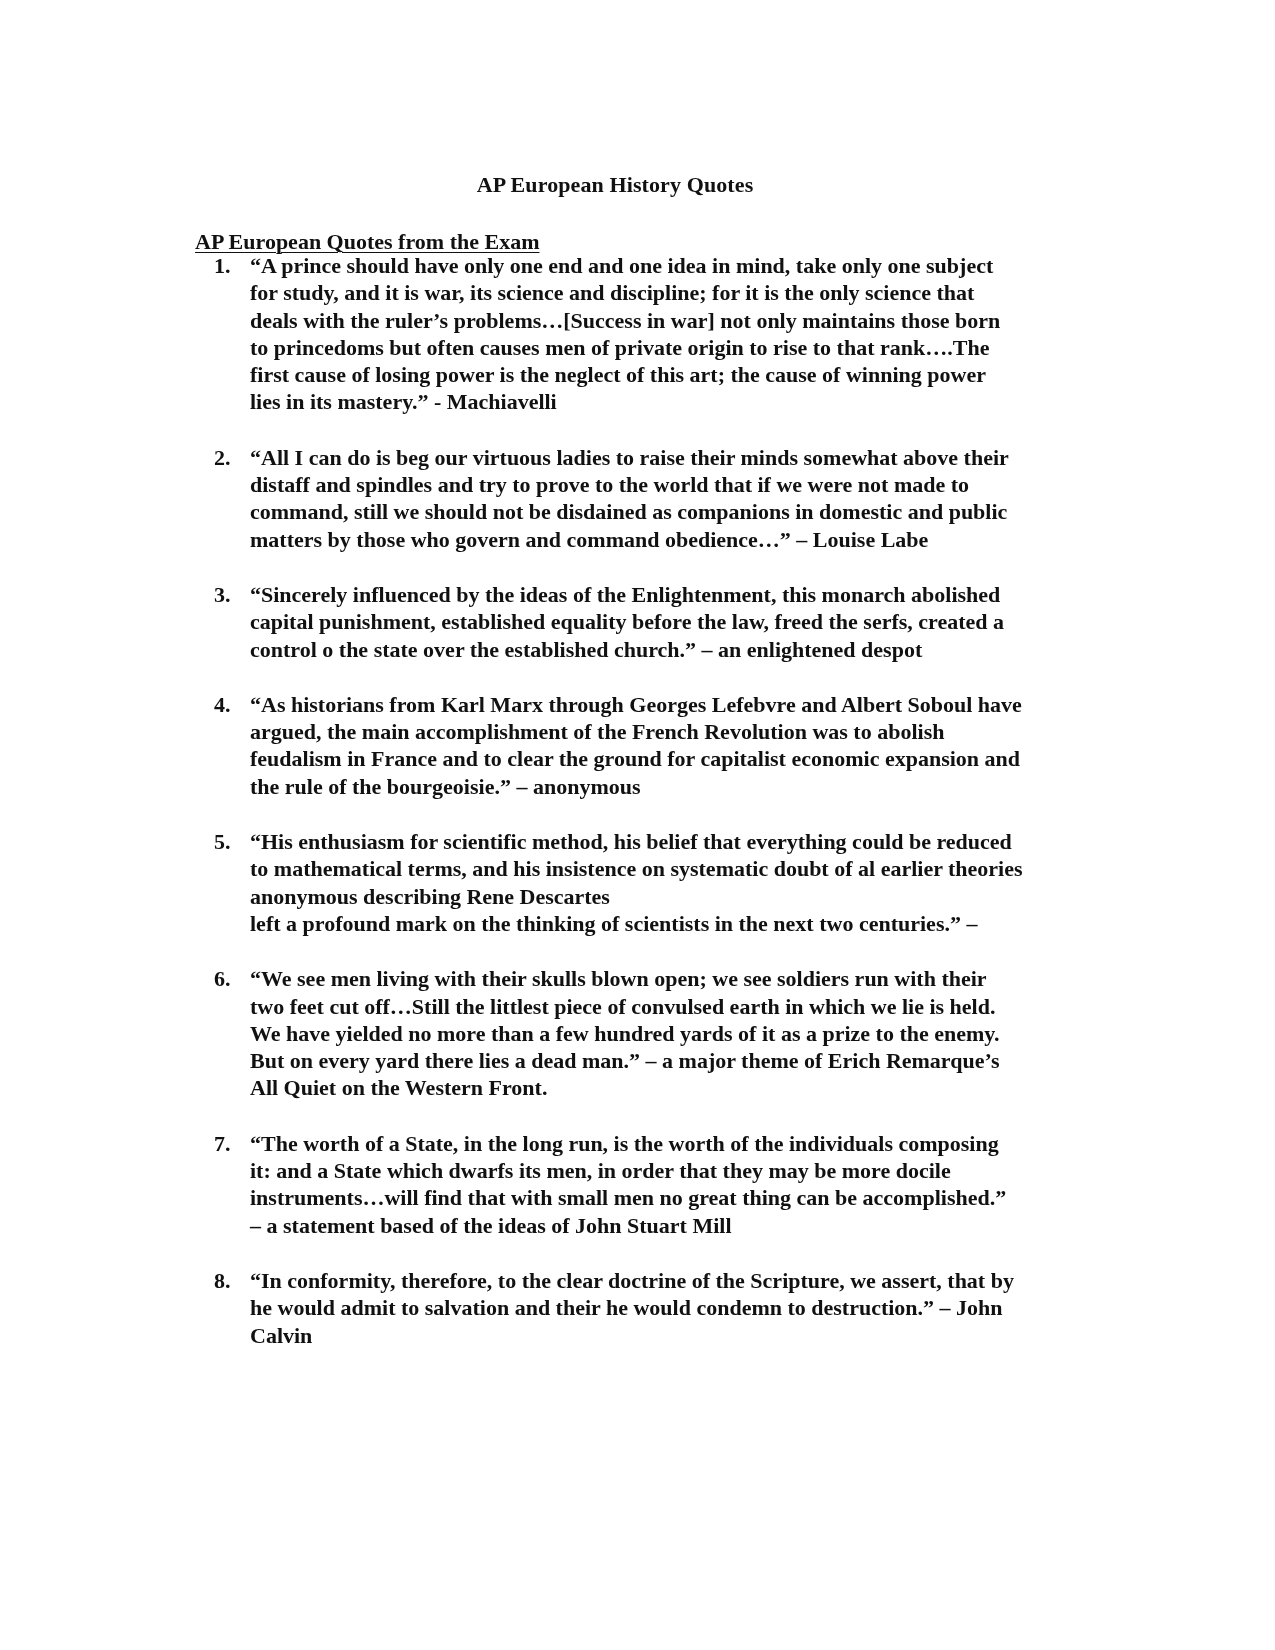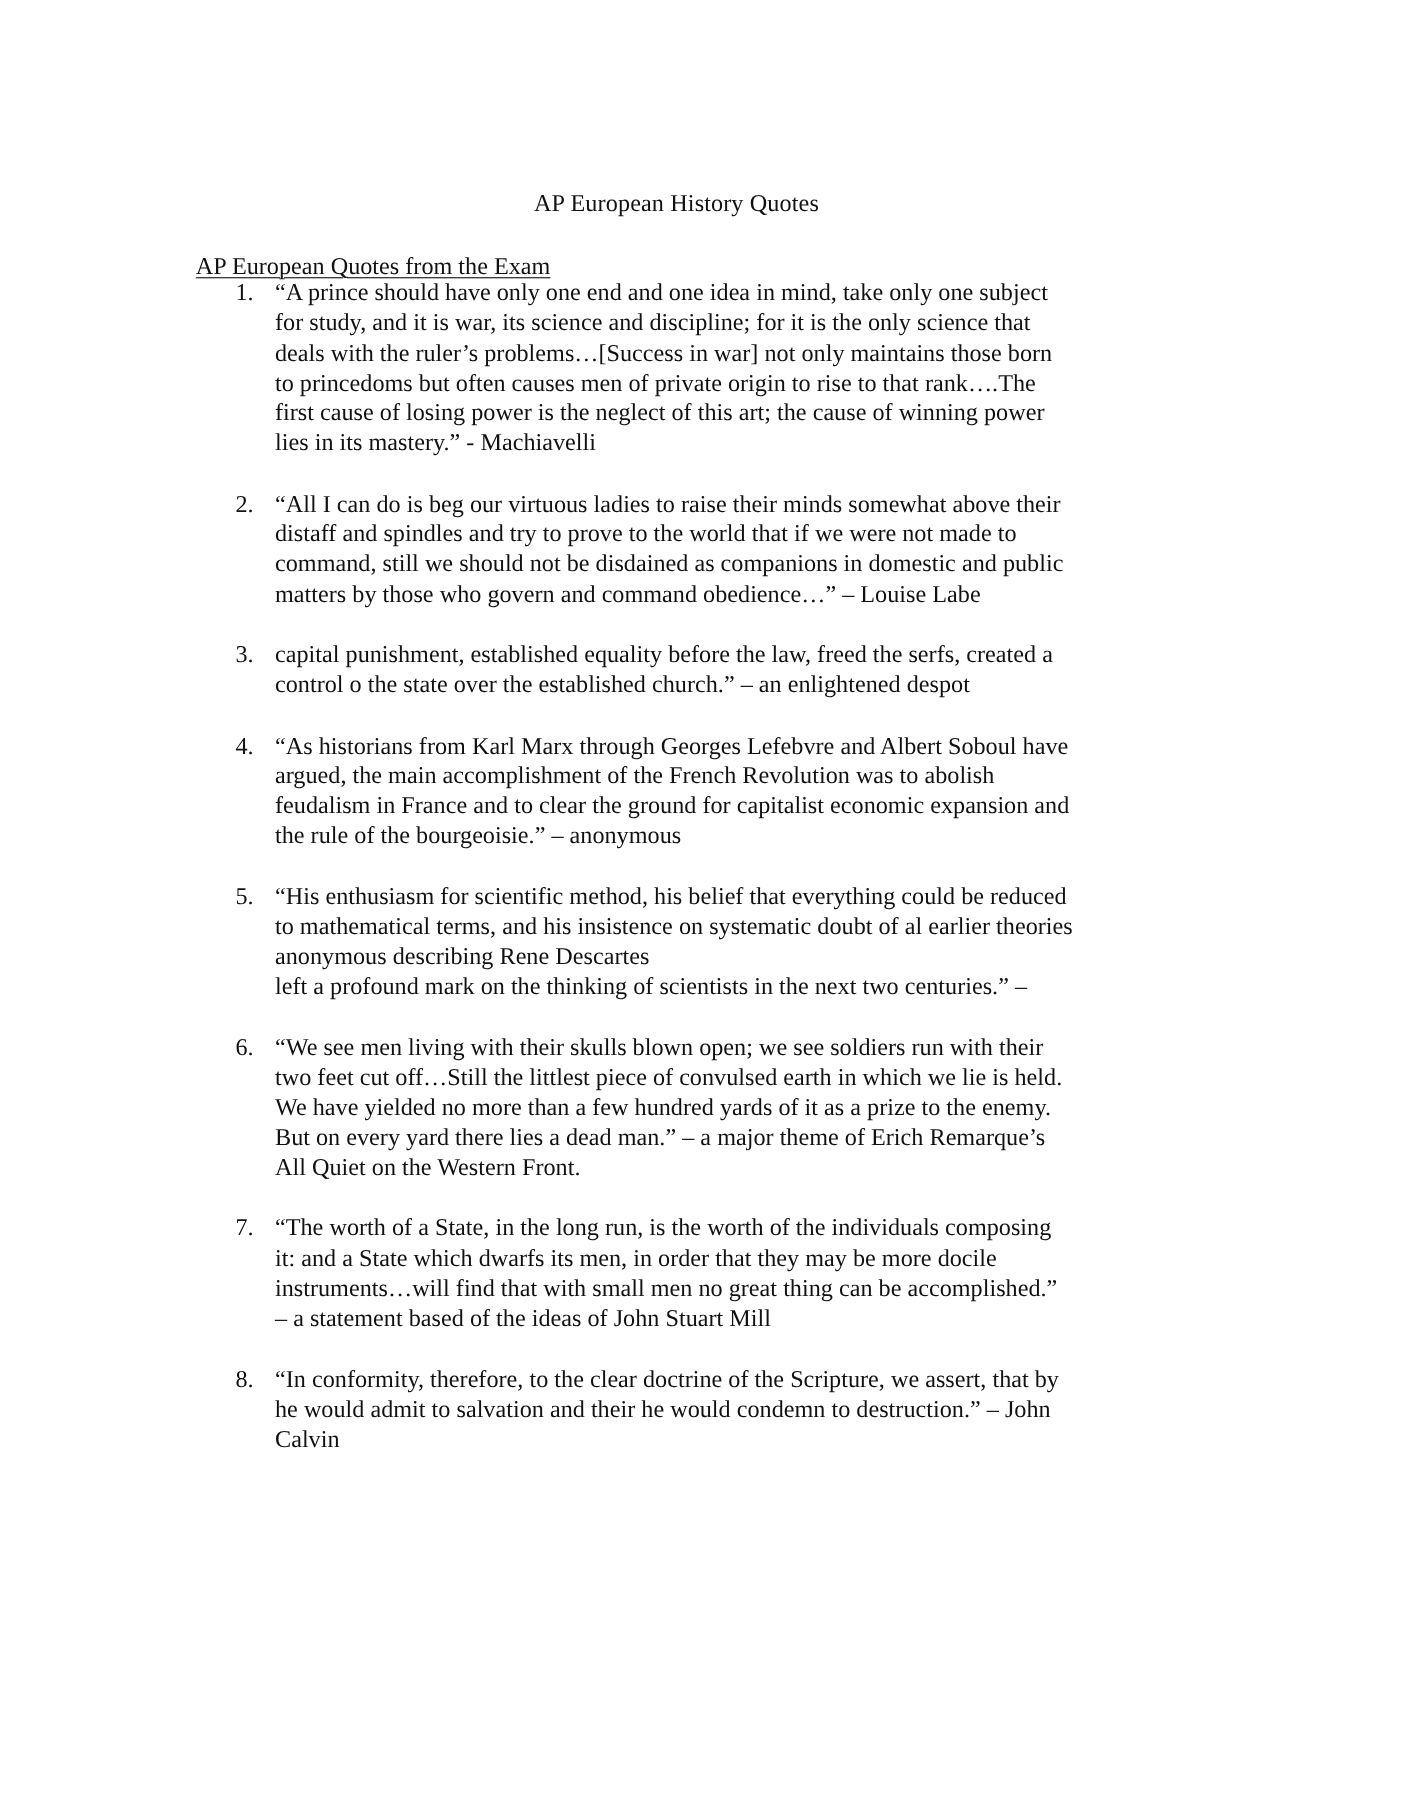--- a/index.html
+++ b/index.html
@@ -15,35 +15,36 @@
       font-family: "Liberation Serif", "DejaVu Serif", serif;
       color: #111111;
     }
     .page {
       position: absolute;
       left: 0;
       top: 0;
       width: 1275px;
       height: 1650px;
       background: #ffffff;
+      font-weight: bold;
     }
     .doc-title {
       position: absolute;
       top: 171px;
       left: 0;
       width: 1230px;
       text-align: center;
       font-size: 22px;
       line-height: 28px;
       letter-spacing: 0.1px;
     }
     .section-heading {
       position: absolute;
       top: 228px;
-      left: 178px;
+      left: 195px;
       font-size: 22px;
       line-height: 28px;
       text-decoration: underline;
       text-underline-offset: 3px;
       text-decoration-thickness: 1px;
     }
     .quote-list {
       position: absolute;
       top: 252px;
       left: 214px;
@@ -92,20 +93,21 @@
         <div class="quote-text">
           <span class="quote-line">“All I can do is beg our virtuous ladies to raise their minds somewhat above their</span>
           <span class="quote-line">distaff and spindles and try to prove to the world that if we were not made to</span>
           <span class="quote-line">command, still we should not be disdained as companions in domestic and public</span>
           <span class="quote-line">matters by those who govern and command obedience…” – Louise Labe</span>
         </div>
       </li>
       <li class="quote-item">
         <span class="quote-number">3.</span>
         <div class="quote-text">
+          <span class="quote-line">“Sincerely influenced by the ideas of the Enlightenment, this monarch abolished</span>
           <span class="quote-line">capital punishment, established equality before the law, freed the serfs, created a</span>
           <span class="quote-line">control o the state over the established church.” – an enlightened despot</span>
         </div>
       </li>
       <li class="quote-item">
         <span class="quote-number">4.</span>
         <div class="quote-text">
           <span class="quote-line">“As historians from Karl Marx through Georges Lefebvre and Albert Soboul have</span>
           <span class="quote-line">argued, the main accomplishment of the French Revolution was to abolish</span>
           <span class="quote-line">feudalism in France and to clear the ground for capitalist economic expansion and</span>

